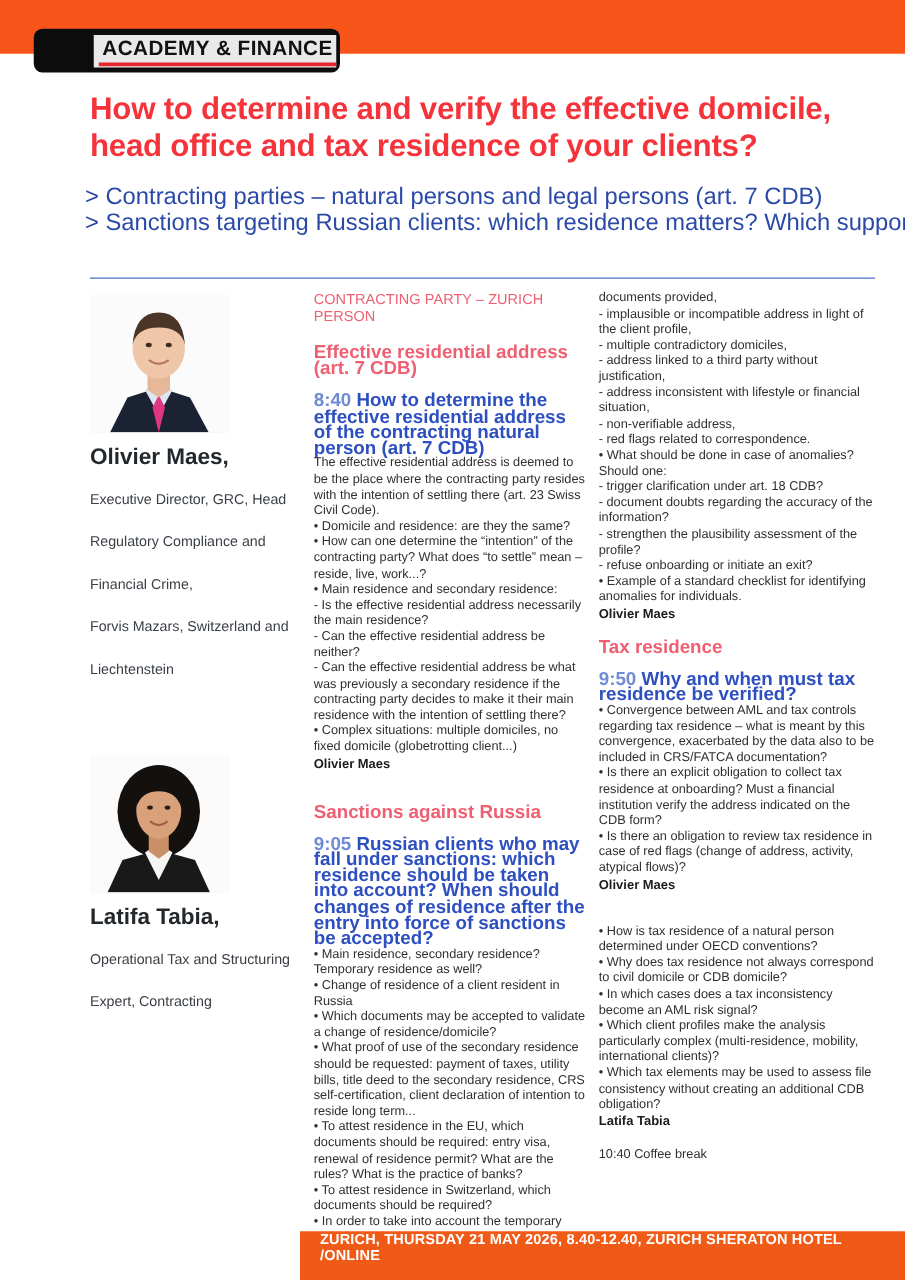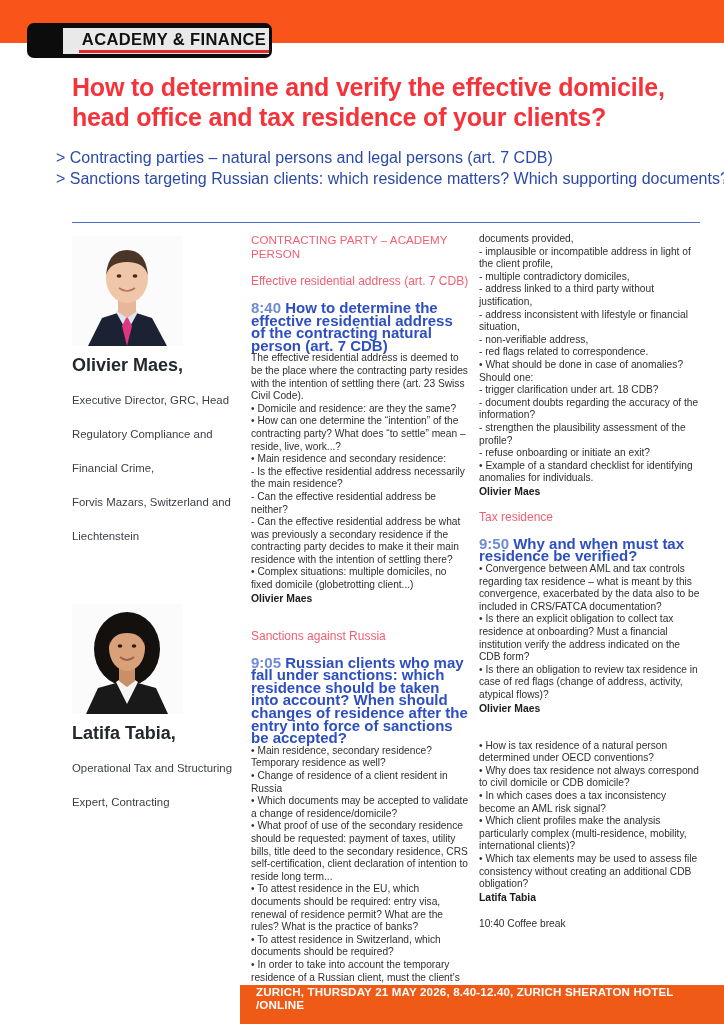--- a/index.html
+++ b/index.html
@@ -32,21 +32,21 @@
     background: #0c0c0c;
     border-radius: 7px;
     display: flex;
     align-items: center;
     justify-content: flex-end;
   }
   .logo-plate {
     width: 190px;
     margin-right: 3px;
     background: #e9e9e9;
-    padding: 2px 0 0 16px;
+    padding: 2px 0 0 4px;
     text-align: center;
     position: relative;
   }
   .logo-text {
     font-family: "Liberation Sans", sans-serif;
     font-weight: bold;
     font-size: 16.5px;
     letter-spacing: 0.4px;
     color: #111111;
     line-height: 19px;
@@ -67,24 +67,24 @@
     font-size: 25px;
     font-weight: bold;
     line-height: 30px;
     color: #f5333a;
     letter-spacing: -0.2px;
   }
 
   
   .subtitles {
     position: absolute;
-    left: 56px; top: 148px;
+    left: 68px; top: 148px;
     width: 640px;
     color: #2b4aa8;
-    font-size: 16px;
+    font-size: 19px;
     line-height: 20.5px;
   }
   .subtitles div { white-space: nowrap; }
 
   
   .divider {
     position: absolute;
     left: 72px; top: 222px;
     width: 628px; height: 1px;
     background: #4a6fc4;
@@ -133,23 +133,24 @@
   
   .sec-title {
     color: #ef5f72;
     font-size: 11.6px;
     line-height: 14px;
     margin-bottom: 14px;
     letter-spacing: 0.05px;
   }
   .sec-sub {
     color: #ef5f72;
-    font-size: 12px;
+    font-size: 15px;
     line-height: 13px;
     margin-bottom: 14px;
+    font-weight: bold;
   }
   .slot { margin-bottom: 12px; }
   .slot-head {
     font-size: 15px;
     line-height: 12.6px;
     font-weight: bold;
     color: #2d4fc0;
     margin-bottom: 0px;
   }
   .slot-head .time {
@@ -274,21 +275,21 @@
     <div class="speaker-role" style="white-space: pre-line;">
       <div>Operational Tax and Structuring</div>
       <div>Expert, Contracting</div>
     </div>
   </div>
 
 </div>
 
 <div class="col-mid">
 
-  <div class="sec-title">CONTRACTING PARTY – ACADEMY PERSON</div>
+  <div class="sec-title">CONTRACTING PARTY – ZURICH PERSON</div>
   <div class="sec-sub">Effective residential address (art. 7 CDB)</div>
 
   <div class="slot">
     <div class="slot-head">
       <span class="time">8:40</span>
       <span>How to determine the effective residential address of the contracting natural person (art. 7 CDB)</span>
     </div>
     <div class="body-text" style="white-space: pre-line;">The effective residential address is deemed to be the place where the contracting party resides with the intention of settling there (art. 23 Swiss Civil Code).
 • Domicile and residence: are they the same?
 • How can one determine the “intention” of the contracting party? What does “to settle” mean – reside, live, work...?

